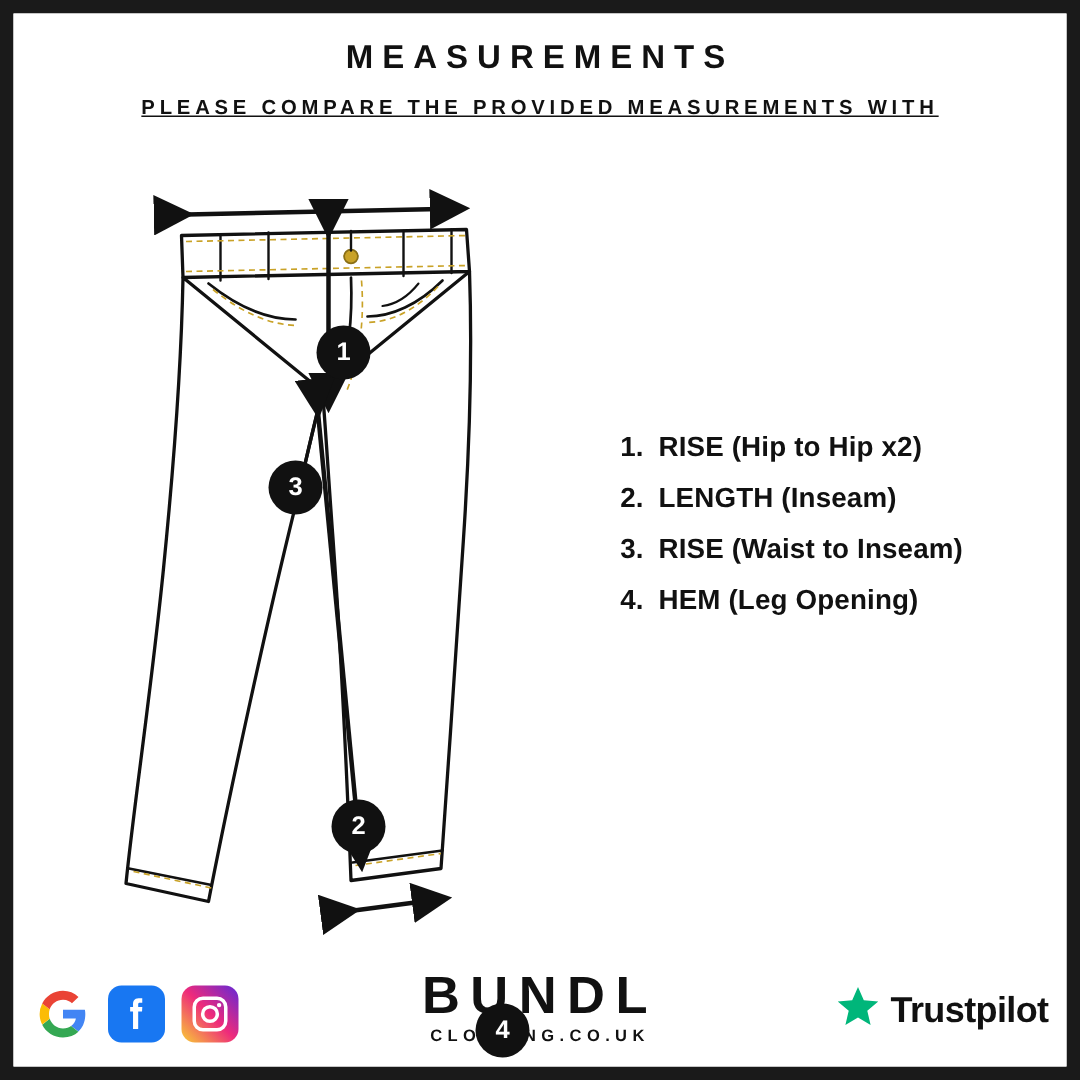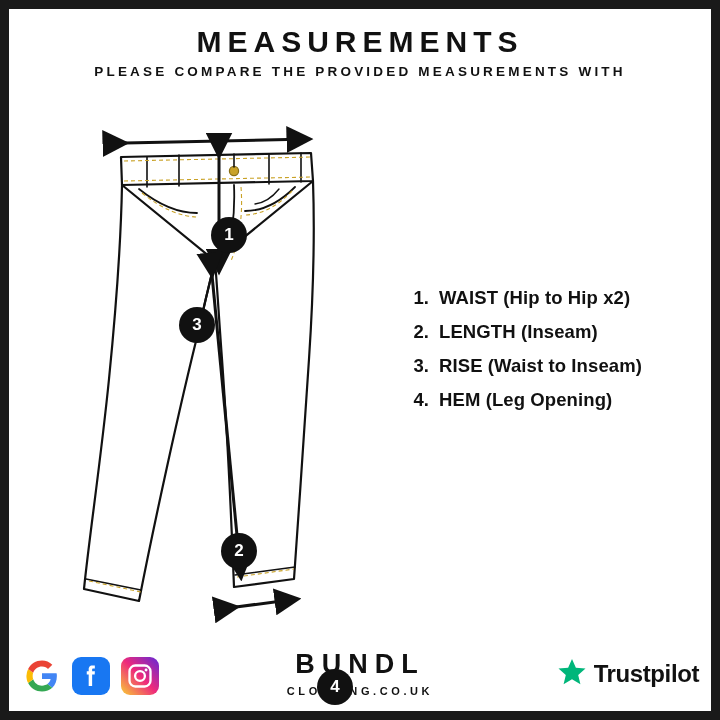--- a/index.html
+++ b/index.html
@@ -19,34 +19,35 @@
     position: relative;
     width: 100%; height: 100%;
     background: #ffffff;
   }
 
   
   .title {
     position: absolute;
     top: 16px; left: 0; right: 0;
     text-align: center;
-    font-size: 30px;
+    font-size: 22px;
     font-weight: bold;
     letter-spacing: 6px;
     color: #111111;
   }
   .subtitle {
     position: absolute;
     top: 52px; left: 0; right: 0;
     text-align: center;
     font-size: 13.5px;
     font-weight: bold;
     letter-spacing: 3.2px;
     line-height: 21px;
     color: #111111;
+    text-decoration: underline;
   }
 
   
   .legend {
     position: absolute;
     left: 392px;
     top: 278px;
     width: 290px;
   }
   .legend-item {
@@ -111,21 +112,21 @@
     display: flex;
     align-items: center;
     justify-content: center;
   }
   .brand {
     position: absolute;
     left: 0; right: 0; bottom: 14px;
     text-align: center;
   }
   .brand-name {
-    font-size: 27px;
+    font-size: 35px;
     font-weight: bold;
     letter-spacing: 7px;
     color: #111111;
     line-height: 38px;
   }
   .brand-sub {
     font-size: 11px;
     font-weight: bold;
     letter-spacing: 3.6px;
     color: #111111;
@@ -225,21 +226,21 @@
 
     <div class="badge" id="badge-1">1</div>
     <div class="badge" id="badge-3">3</div>
     <div class="badge" id="badge-2">2</div>
     <div class="badge" id="badge-4">4</div>
   </div>
 
   <div class="legend">
     <div class="legend-item">
       <span class="legend-num">1.</span>
-      <span class="legend-text">WAIST (Hip to Hip x2)</span>
+      <span class="legend-text">RISE (Hip to Hip x2)</span>
     </div>
     <div class="legend-item">
       <span class="legend-num">2.</span>
       <span class="legend-text">LENGTH (Inseam)</span>
     </div>
     <div class="legend-item">
       <span class="legend-num">3.</span>
       <span class="legend-text">RISE (Waist to Inseam)</span>
     </div>
     <div class="legend-item">

